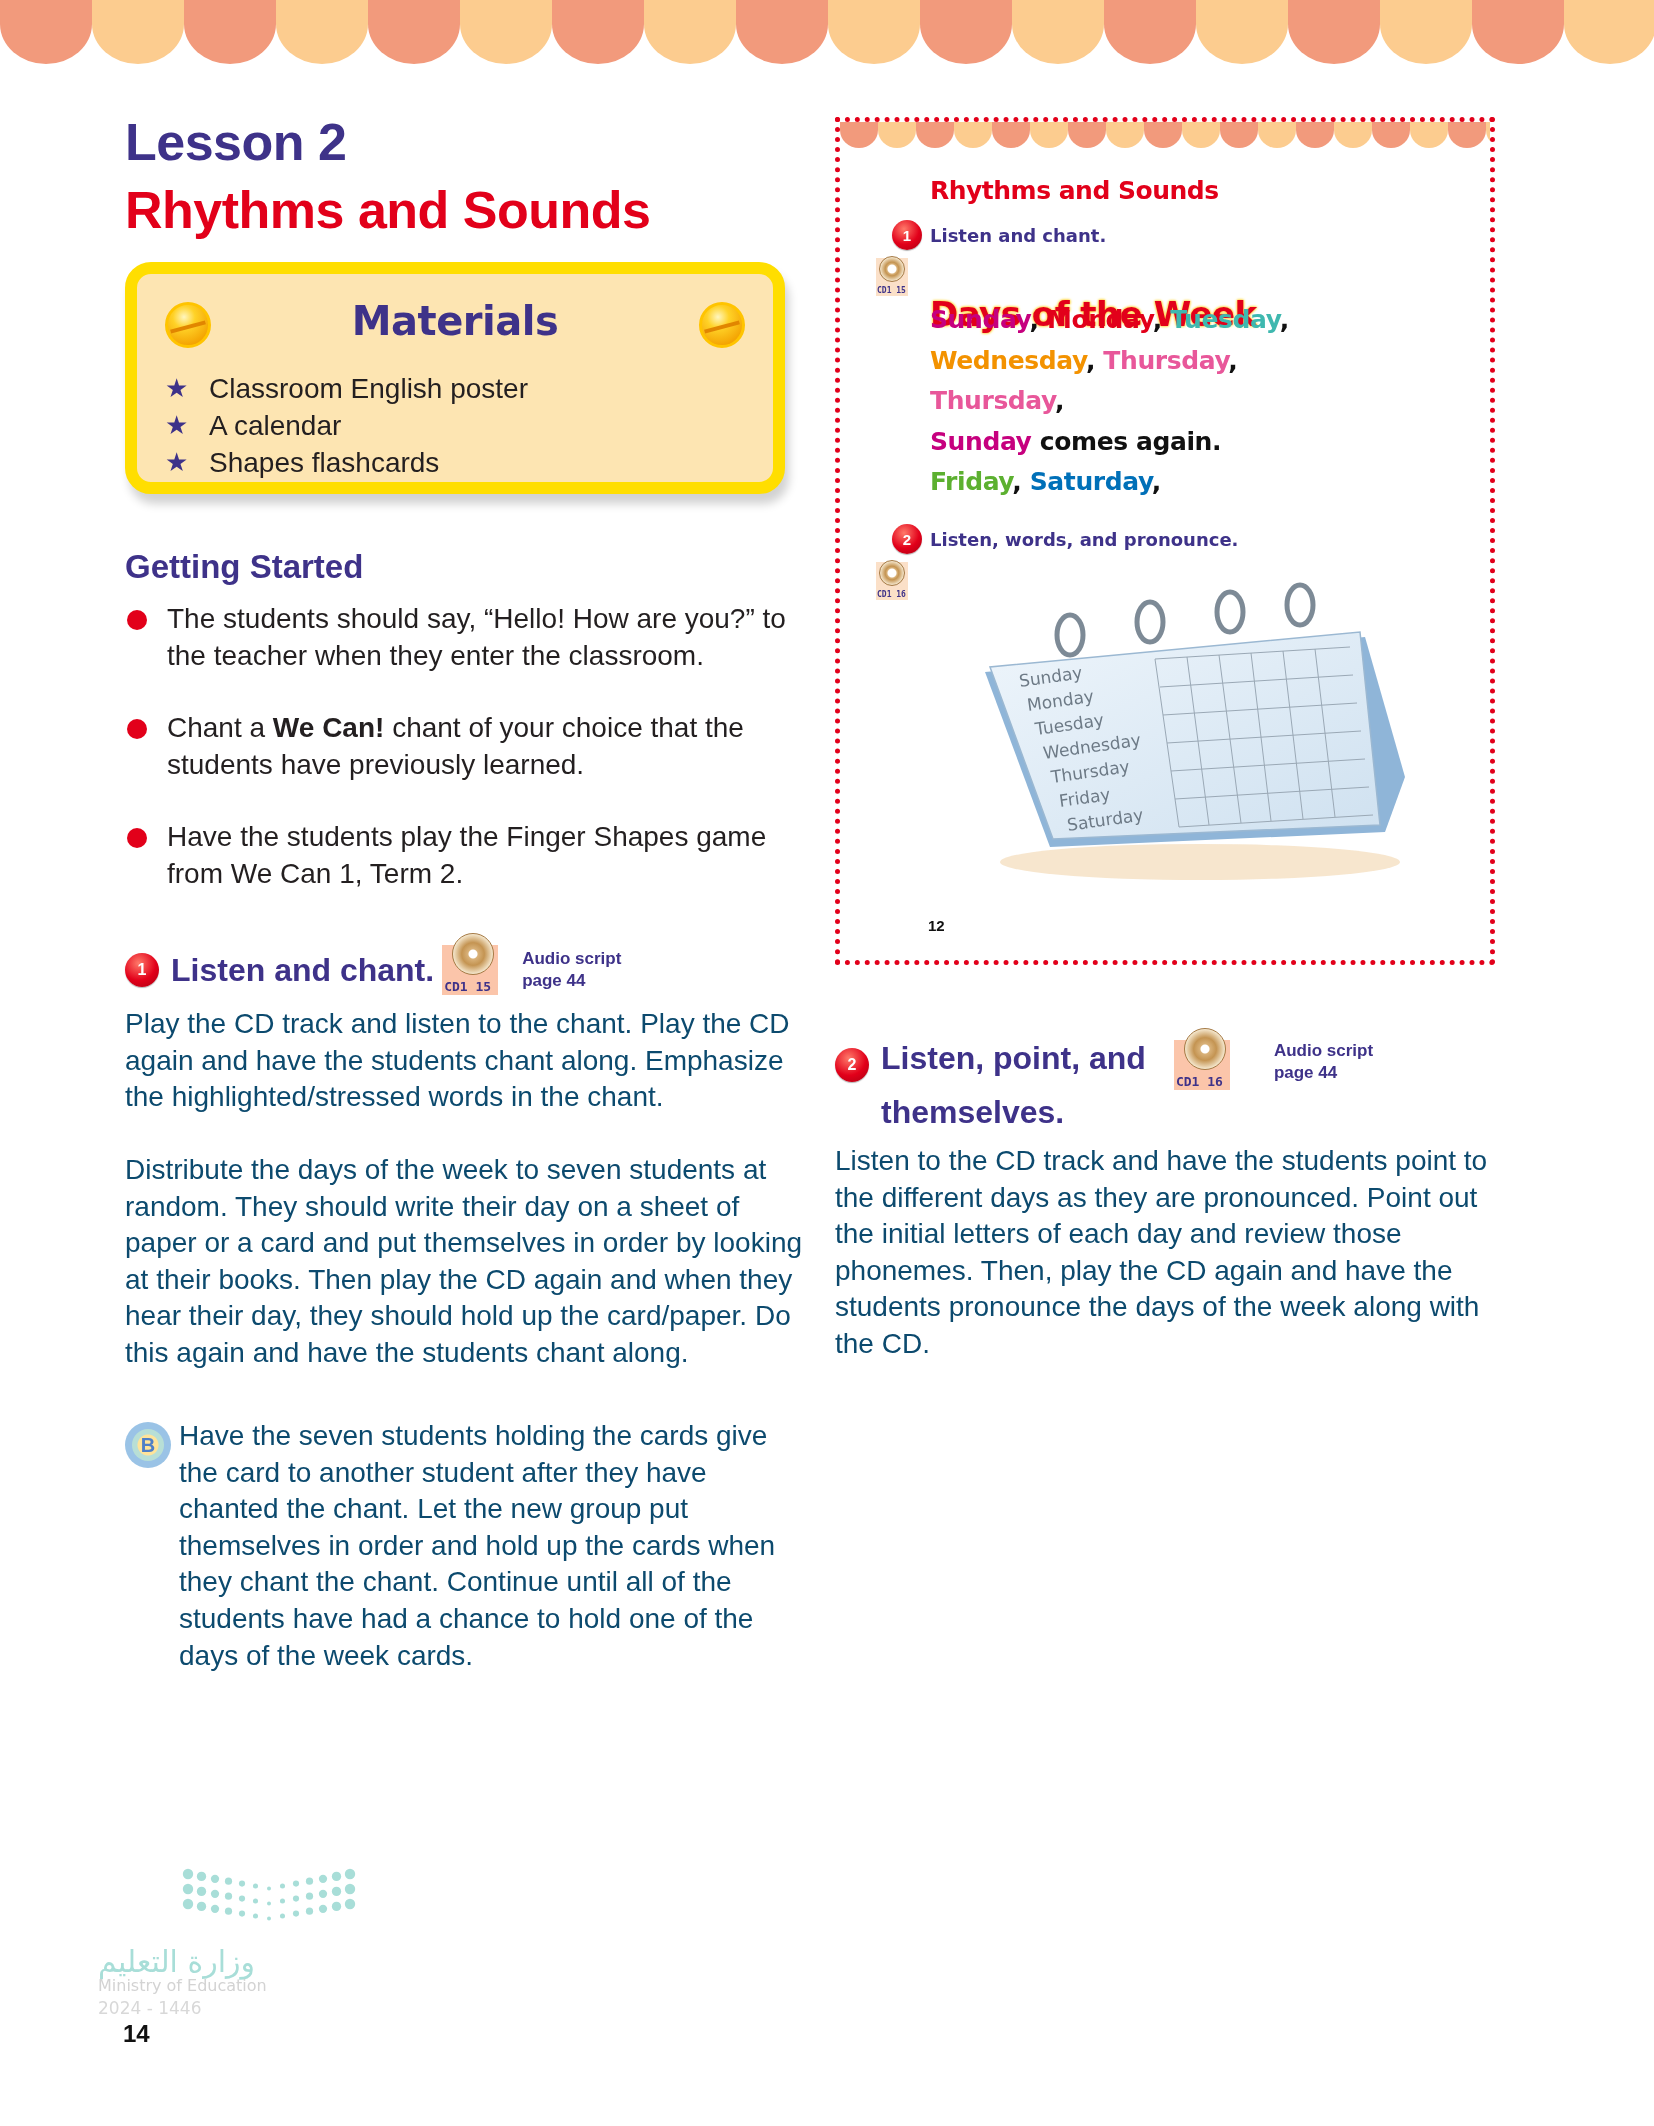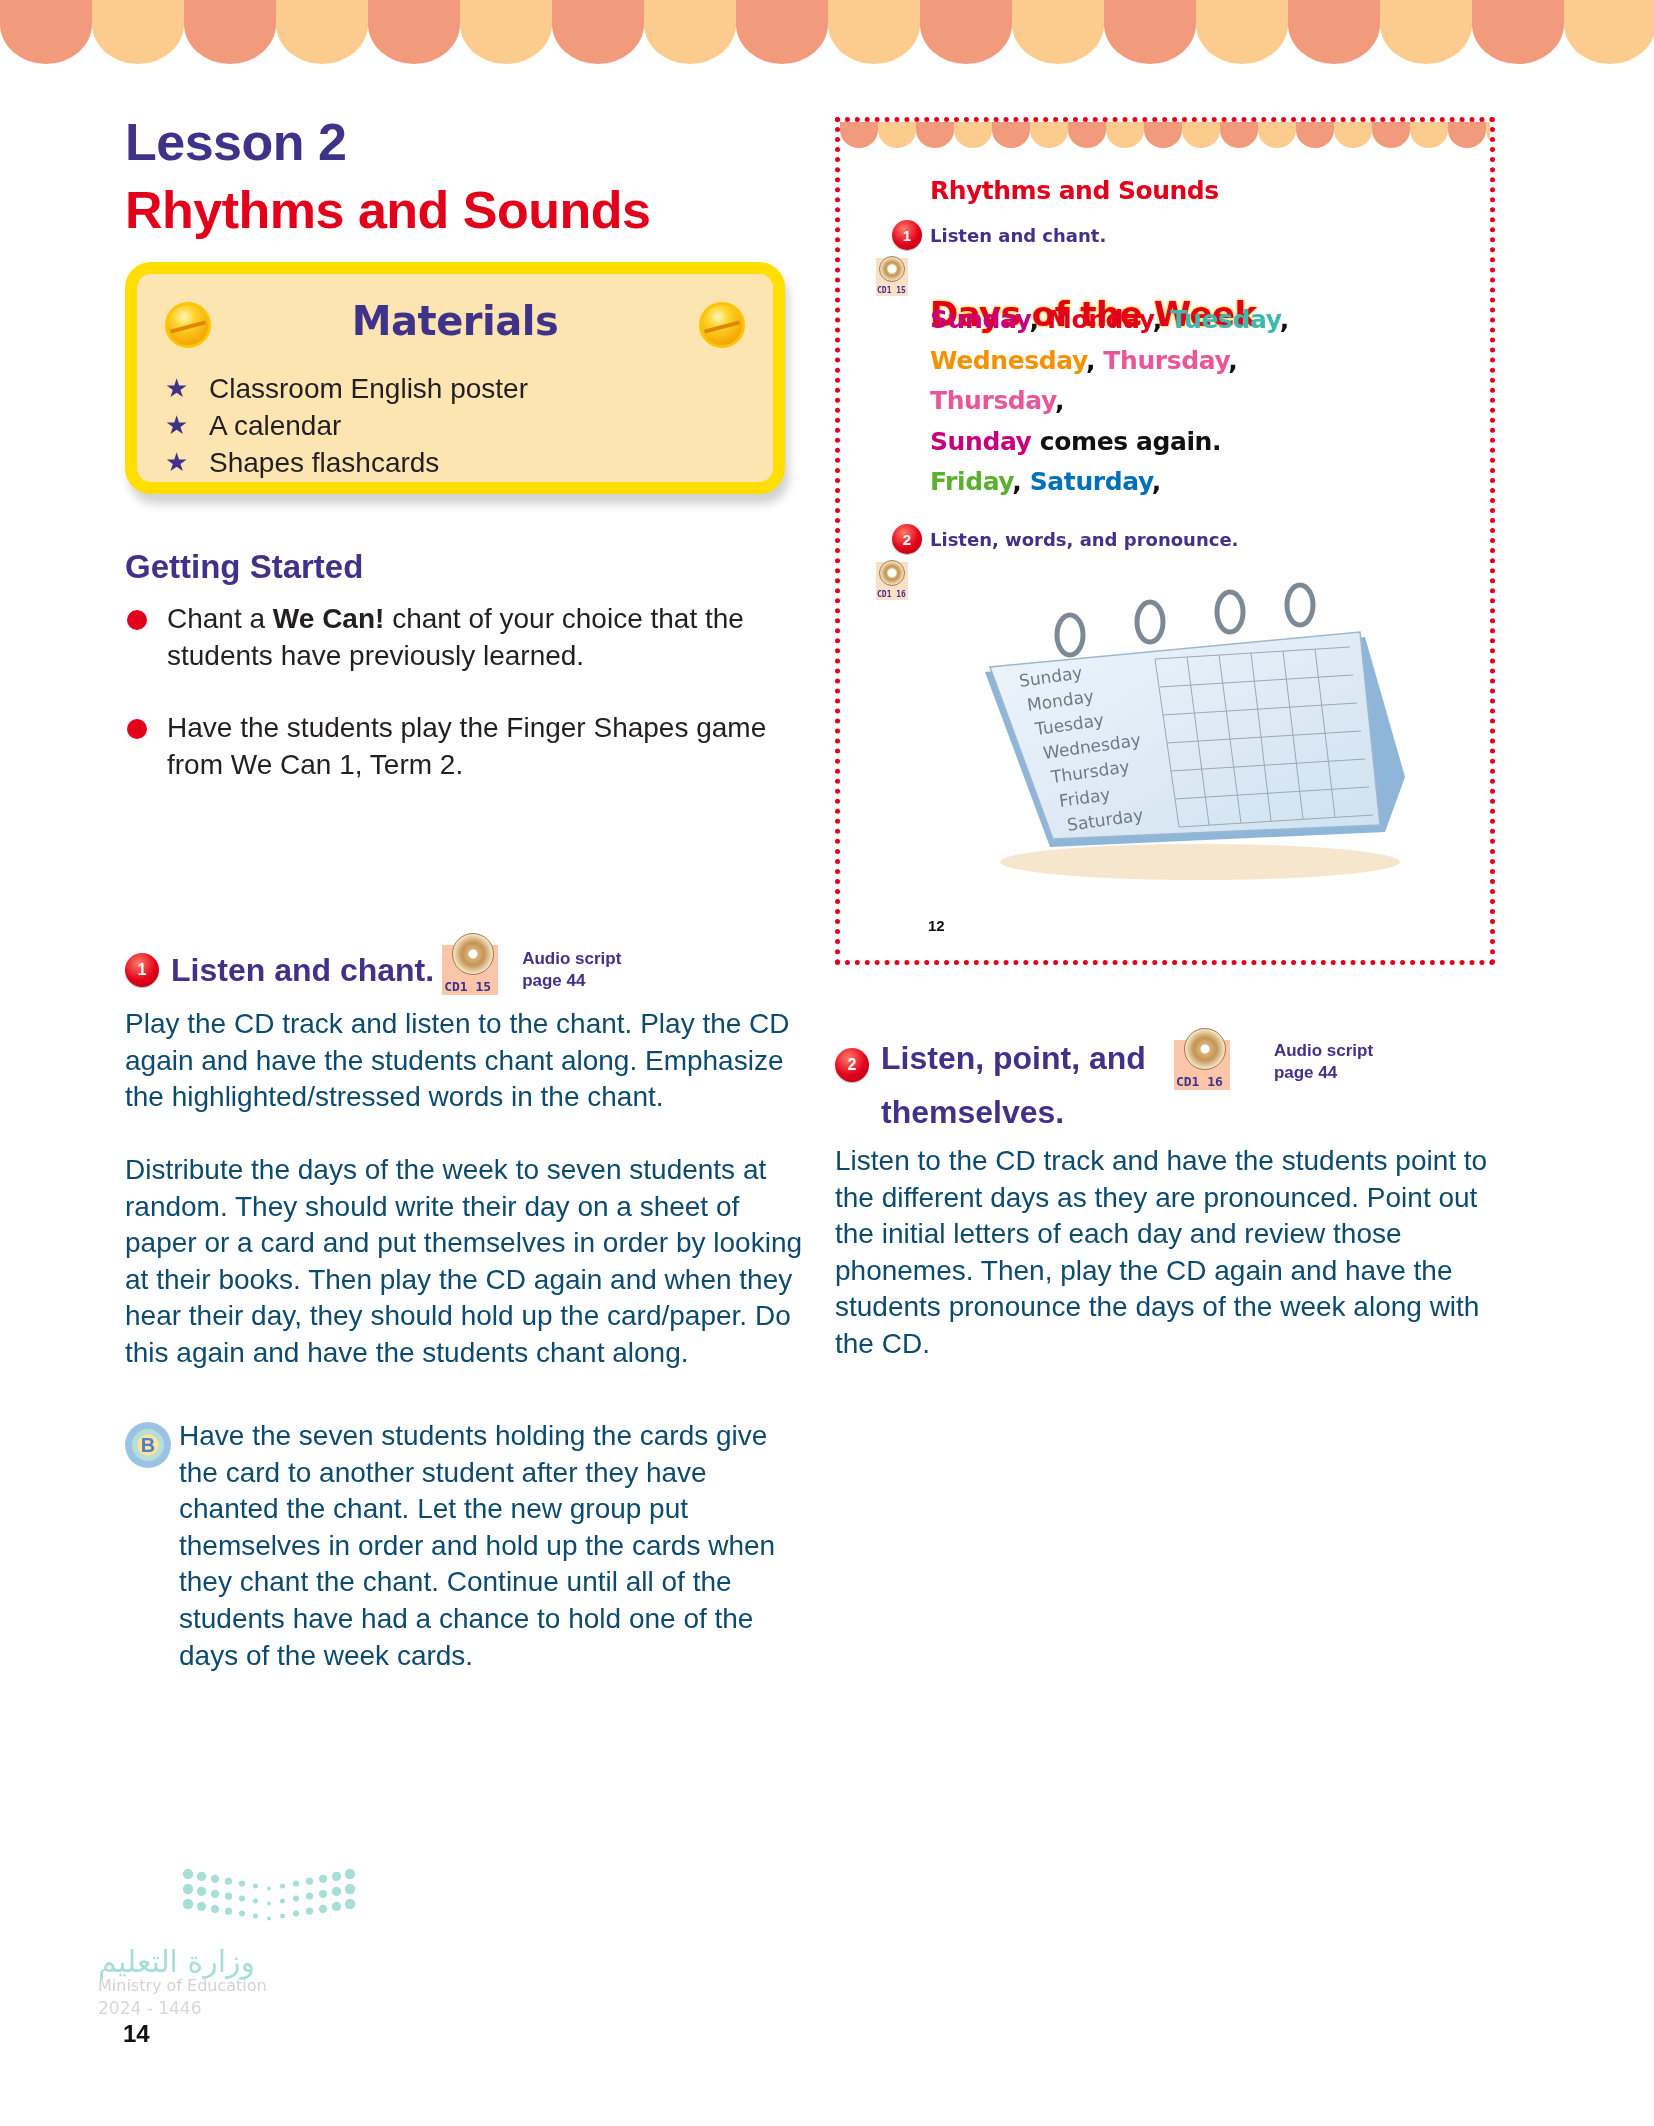--- a/index.html
+++ b/index.html
@@ -125,20 +125,24 @@
       </li>
     <li>
         <span class="star">★</span>
         <span>Shapes flashcards</span>
       </li>
   </ul>
 </div>
 
 <div class="abs getting-started">Getting Started</div>
 <ul class="abs gs-list">
+  <li>
+    <span class="dot"></span>
+    <span>The students should say, “Hello! How are you?” to the teacher when they enter the classroom.</span>
+  </li>
   <li>
     <span class="dot"></span>
     <span>Chant a </span><b>We Can!</b><span> chant of your choice that the students have previously learned.</span>
   </li>
   <li>
     <span class="dot"></span>
     <span>Have the students play the Finger Shapes game from We Can 1, Term 2.</span>
   </li>
 </ul>
 

